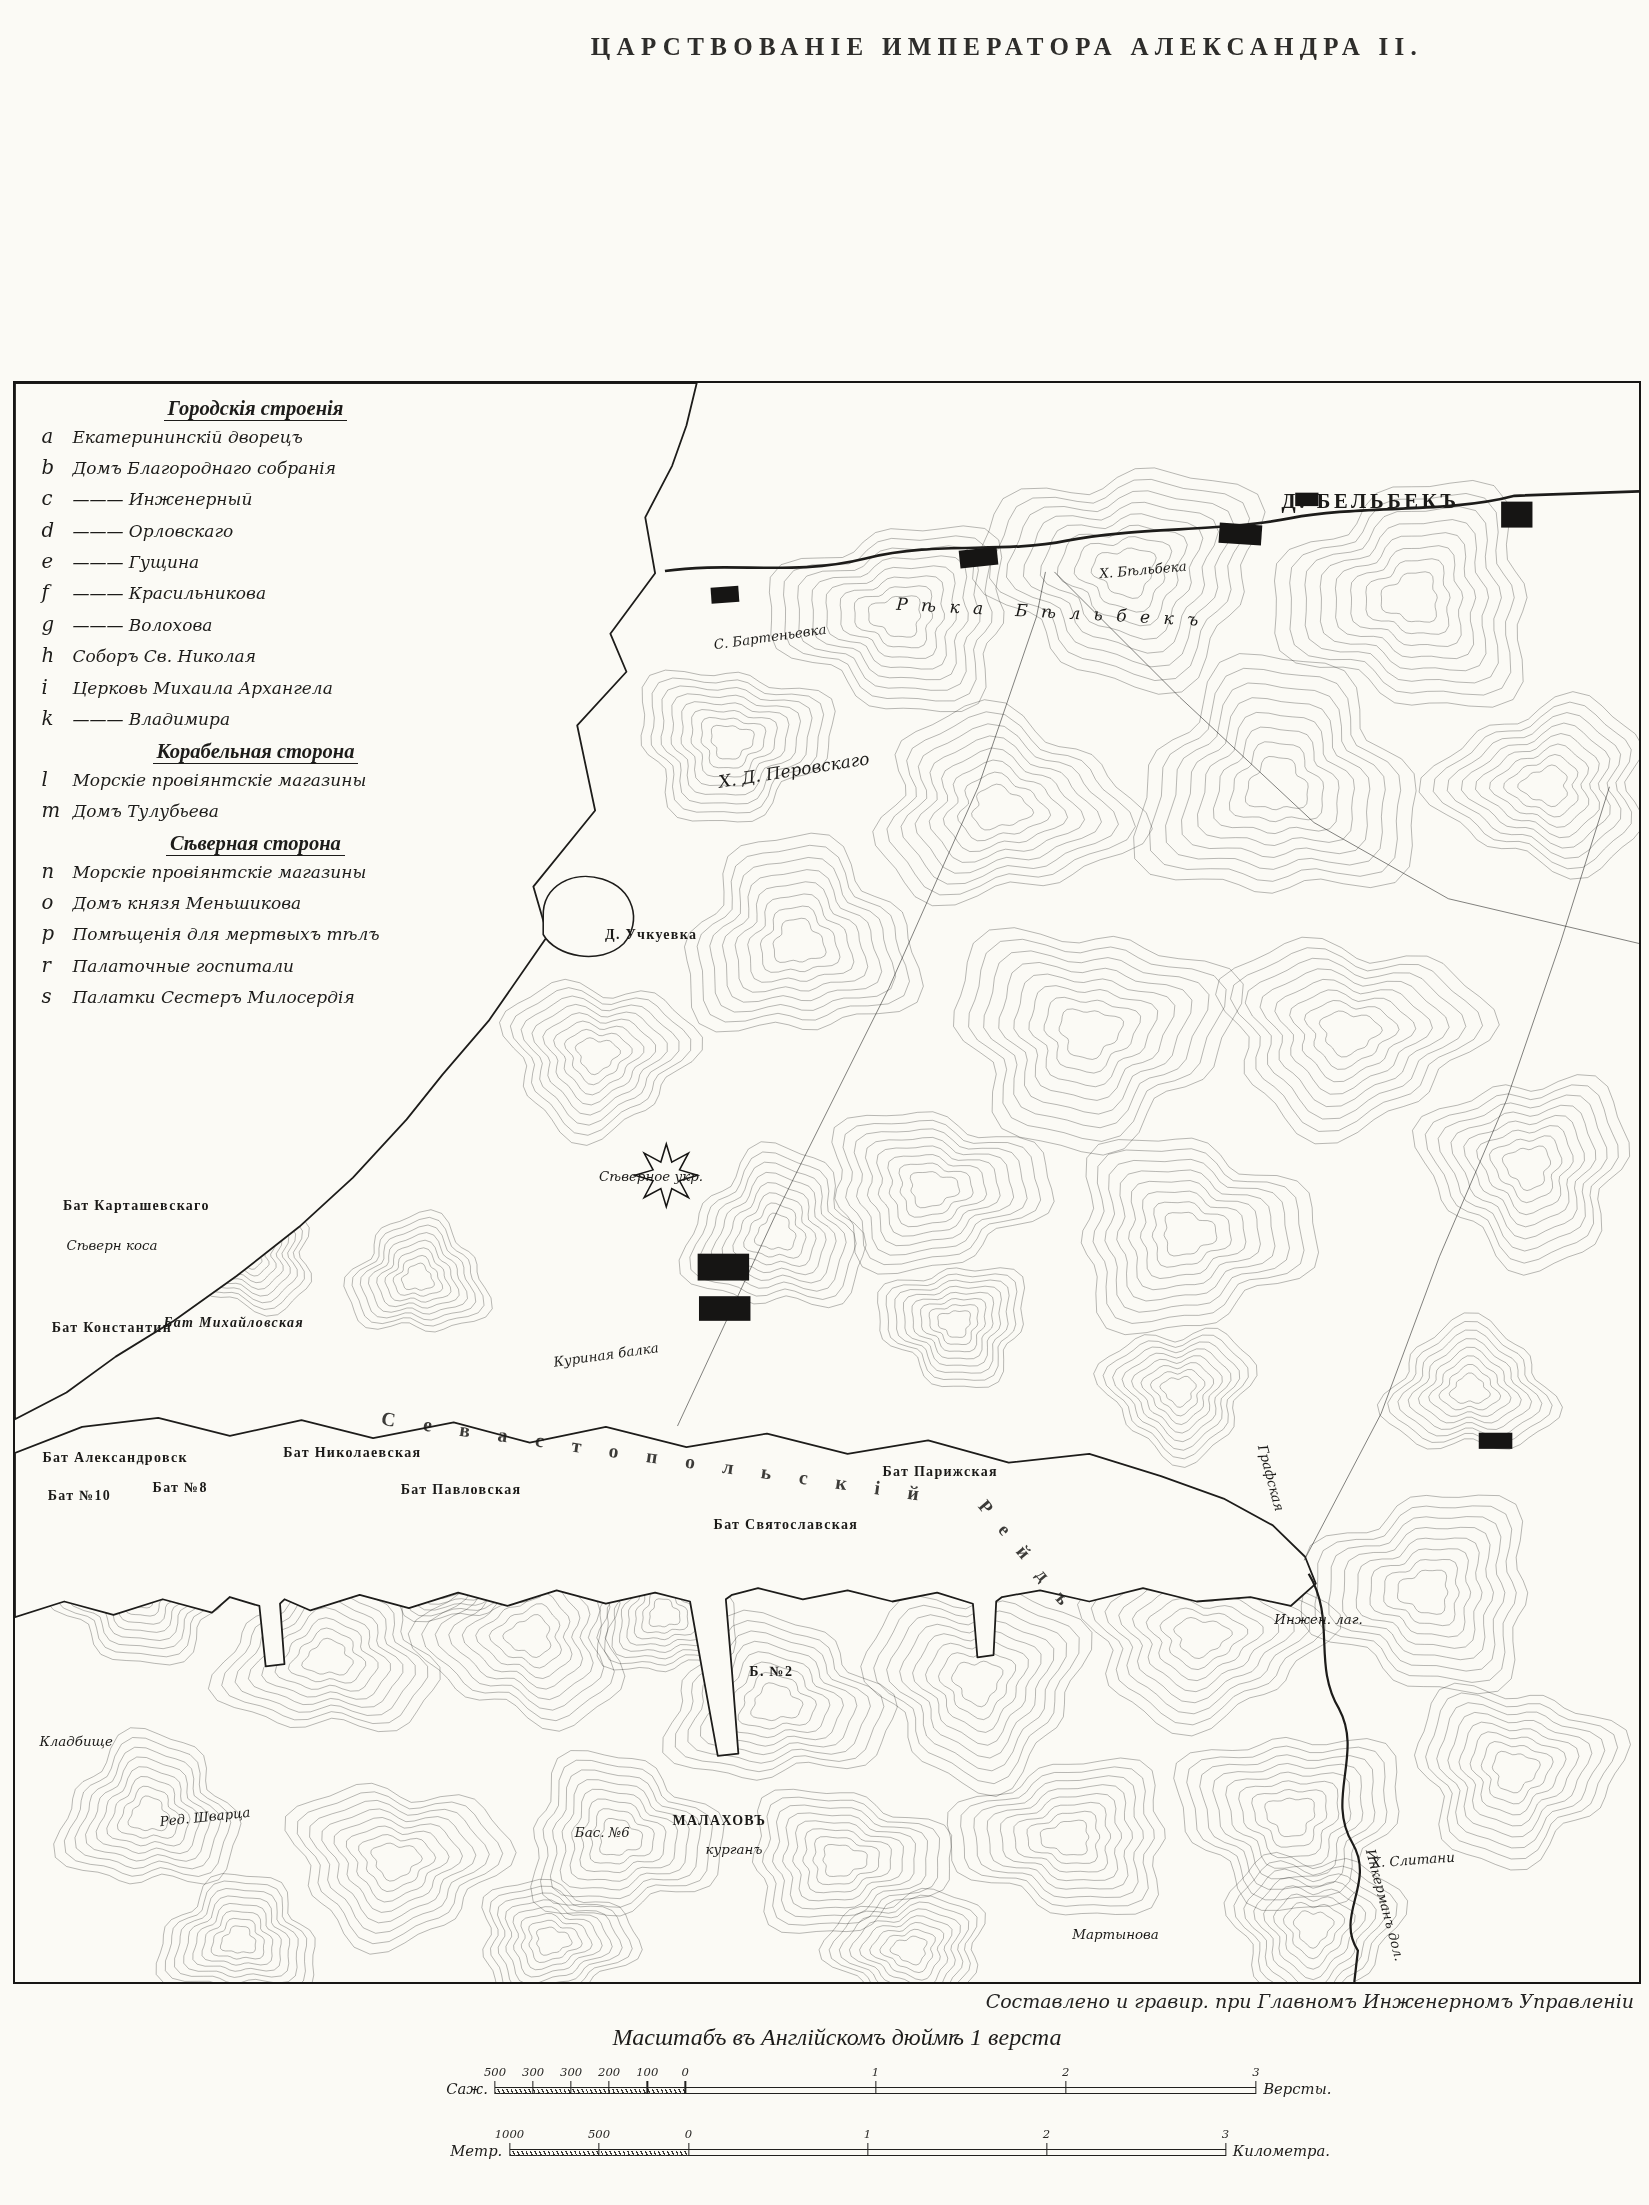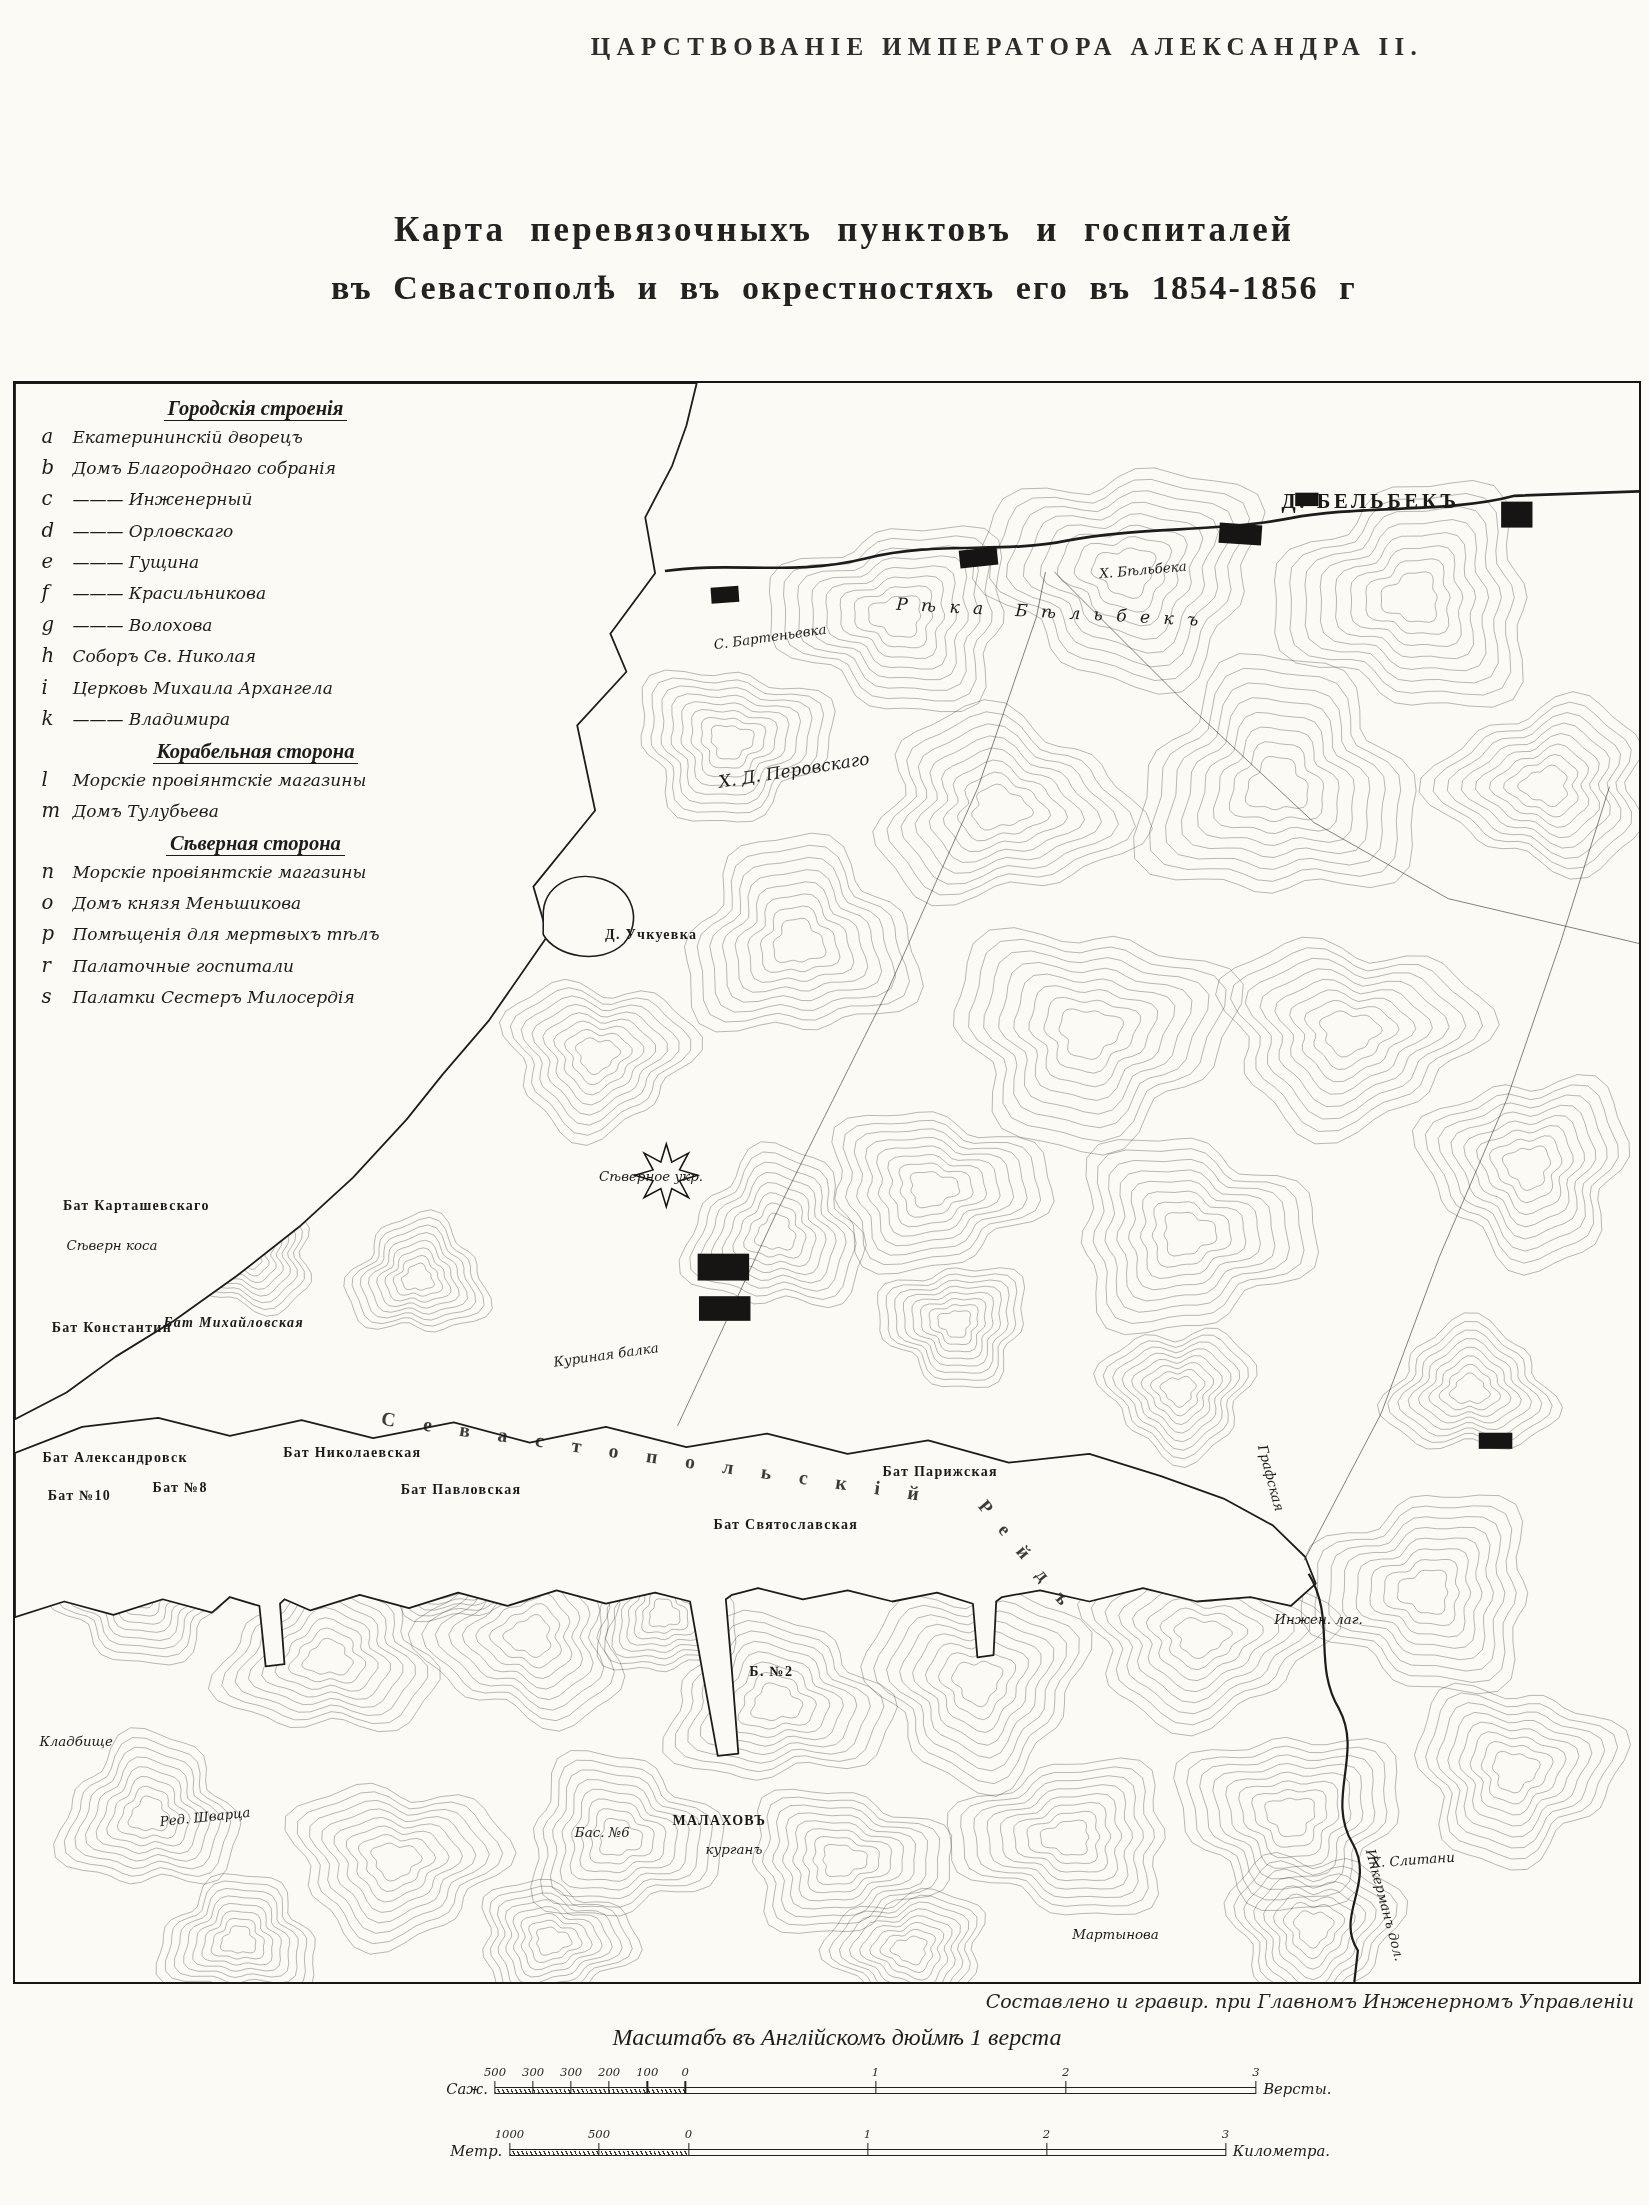--- a/index.html
+++ b/index.html
@@ -50,22 +50,20 @@
         transform:translateX(-50%);}
   .tnum{position:absolute;bottom:15px;transform:translateX(-50%);font-size:11.6px;
         font-style:italic;font-family:"DejaVu Serif",serif;color:#2b2a28;}
 </style>
 </head>
 <body>
 
 <div class="page">
 
   <div class="header">ЦАРСТВОВАНІЕ ИМПЕРАТОРА АЛЕКСАНДРА II.</div>
-  <div class="title t1">Карта перевязочныхъ пунктовъ и госпиталей</div>
-  <div class="title t2">въ Севастополѣ и въ окрестностяхъ его въ 1854-1856 г</div>
 
   <div class="map" id="map">
     <svg id="terrain" viewBox="0 0 3628 3572" preserveAspectRatio="none">
         <path d="M2013.9,546.3L2014.3,555.5L2010.5,563.5L2002.1,567.5L1991.7,567.6L1981.9,566.2L1973.1,565.9L1964.6,566.2L1956.3,564.7L1949.7,559.8L1945.7,552.9L1942.7,547.1L1937.4,544.3L1928.3,543.2L1917.8,541.0L1910.2,536.3L1907.5,529.6L1907.8,522.5L1907.8,515.7L1906.7,508.4L1907.2,500.9L1912.5,494.7L1922.6,491.6L1934.1,491.2L1943.0,491.1L1948.6,488.4L1953.3,483.4L1959.4,478.7L1967.0,476.8L1975.0,477.3L1982.9,477.9L1992.1,476.8L2003.0,475.4L2013.6,476.7L2020.6,482.4L2022.1,491.0L2020.2,499.7L2019.2,506.6L2020.8,512.2L2023.2,517.8L2022.9,523.7L2019.2,529.0L2014.7,533.6L2012.9,538.9L2013.9,546.3Z" fill="none" stroke="#1b1a18" stroke-width="1.35" opacity="0.5"></path>
         <path d="M2035.8,559.5L2036.4,573.2L2030.8,585.2L2018.2,591.3L2002.5,591.4L1987.8,589.4L1974.7,588.8L1961.9,589.3L1949.4,587.1L1939.5,579.7L1933.6,569.4L1929.0,560.7L1921.1,556.4L1907.4,554.8L1891.7,551.6L1880.3,544.4L1876.2,534.4L1876.7,523.8L1876.8,513.5L1875.1,502.6L1875.8,491.3L1883.7,482.0L1899.0,477.3L1916.2,476.9L1929.5,476.6L1938.0,472.6L1945.0,465.1L1954.1,458.0L1965.6,455.2L1977.5,456.0L1989.4,456.8L2003.1,455.2L2019.4,453.1L2035.5,455.0L2045.9,463.5L2048.1,476.6L2045.4,489.6L2043.8,499.9L2046.2,508.3L2049.8,516.7L2049.4,525.5L2043.7,533.5L2037.0,540.4L2034.3,548.3L2035.8,559.5Z" fill="none" stroke="#1b1a18" stroke-width="1.35" opacity="0.5"></path>
         <path d="M2057.7,572.7L2058.6,591.0L2051.1,607.0L2034.3,615.1L2013.4,615.2L1993.7,612.5L1976.3,611.8L1959.2,612.4L1942.6,609.4L1929.3,599.6L1921.4,585.8L1915.4,574.2L1904.7,568.6L1886.6,566.4L1865.6,562.1L1850.3,552.5L1844.9,539.1L1845.6,525.1L1845.7,511.3L1843.5,496.8L1844.4,481.7L1854.9,469.3L1875.3,463.1L1898.2,462.5L1916.0,462.1L1927.3,456.8L1936.6,446.8L1948.8,437.4L1964.1,433.5L1980.0,434.6L1995.9,435.7L2014.1,433.6L2035.9,430.8L2057.3,433.3L2071.2,444.7L2074.1,462.1L2070.5,479.5L2068.3,493.3L2071.6,504.4L2076.4,515.7L2075.9,527.4L2068.3,538.0L2059.4,547.2L2055.7,557.8L2057.7,572.7Z" fill="none" stroke="#1b1a18" stroke-width="1.35" opacity="0.5"></path>
         <path d="M2079.6,585.9L2080.7,608.7L2071.3,628.7L2050.3,638.8L2024.2,639.0L1999.7,635.6L1977.9,634.7L1956.5,635.5L1935.7,631.8L1919.2,619.6L1909.3,602.3L1901.7,587.8L1888.4,580.7L1865.7,578.0L1839.5,572.6L1820.4,560.7L1813.6,543.9L1814.5,526.4L1814.6,509.2L1811.8,491.0L1812.9,472.2L1826.2,456.7L1851.6,448.9L1880.3,448.1L1902.5,447.6L1916.6,441.0L1928.3,428.5L1943.5,416.7L1962.6,411.9L1982.5,413.3L2002.3,414.7L2025.1,412.0L2052.4,408.4L2079.1,411.7L2096.5,425.9L2100.2,447.6L2095.6,469.3L2092.9,486.6L2097.0,500.6L2103.0,514.6L2102.3,529.2L2092.9,542.5L2081.7,554.0L2077.1,567.2L2079.6,585.9Z" fill="none" stroke="#1b1a18" stroke-width="1.35" opacity="0.5"></path>
         <path d="M2101.6,599.0L2102.9,626.5L2091.6,650.4L2066.4,662.6L2035.1,662.7L2005.6,658.7L1979.4,657.7L1953.8,658.6L1928.8,654.1L1909.0,639.5L1897.1,618.7L1888.1,601.3L1872.1,592.8L1844.9,589.6L1813.4,583.1L1790.5,568.8L1782.4,548.7L1783.4,527.6L1783.5,507.0L1780.2,485.3L1781.5,462.6L1797.4,444.0L1827.9,434.7L1862.3,433.7L1889.0,433.2L1905.9,425.3L1920.0,410.2L1938.2,396.1L1961.1,390.3L1985.0,392.0L2008.8,393.6L2036.2,390.4L2068.9,386.1L2100.9,390.0L2121.7,407.1L2126.2,433.1L2120.7,459.2L2117.5,479.9L2122.4,496.7L2129.6,513.5L2128.8,531.1L2117.5,547.0L2104.0,560.8L2098.6,576.6L2101.6,599.0Z" fill="none" stroke="#1b1a18" stroke-width="1.35" opacity="0.5"></path>
         <path d="M2123.5,612.2L2125.0,644.2L2111.9,672.2L2082.5,686.3L2045.9,686.5L2011.5,681.8L1981.0,680.6L1951.1,681.7L1922.0,676.5L1898.9,659.4L1885.0,635.2L1874.4,614.9L1855.8,605.0L1824.0,601.2L1787.3,593.7L1760.6,576.9L1751.1,553.5L1752.3,528.9L1752.4,504.8L1748.5,479.5L1750.1,453.1L1768.7,431.3L1804.3,420.4L1844.4,419.3L1875.6,418.7L1895.3,409.5L1911.6,391.9L1932.9,375.4L1959.6,368.7L1987.4,370.6L2015.3,372.6L2047.2,368.8L2085.3,363.8L2122.7,368.4L2147.0,388.3L2152.2,418.7L2145.9,449.1L2142.1,473.2L2147.8,492.8L2156.2,512.4L2155.3,532.9L2142.1,551.5L2126.4,567.6L2120.0,586.1L2123.5,612.2Z" fill="none" stroke="#1b1a18" stroke-width="1.35" opacity="0.5"></path>
         <path d="M2145.4,625.4L2147.2,662.0L2132.2,693.9L2098.5,710.1L2056.8,710.3L2017.5,705.0L1982.6,703.6L1948.4,704.8L1915.1,698.9L1888.7,679.3L1872.8,651.6L1860.8,628.5L1839.5,617.1L1803.2,612.8L1761.3,604.2L1730.7,585.1L1719.8,558.3L1721.2,530.2L1721.4,502.7L1716.9,473.7L1718.7,443.5L1739.9,418.6L1780.6,406.2L1826.4,404.9L1862.1,404.2L1884.6,393.7L1903.3,373.6L1927.6,354.8L1958.2,347.1L1989.9,349.3L2021.7,351.5L2058.2,347.2L2101.8,341.5L2144.6,346.7L2172.3,369.4L2178.3,404.2L2171.0,438.9L2166.7,466.5L2173.2,488.9L2182.8,511.3L2181.7,534.7L2166.7,556.0L2148.7,574.4L2141.4,595.5L2145.4,625.4Z" fill="none" stroke="#1b1a18" stroke-width="1.35" opacity="0.5"></path>

